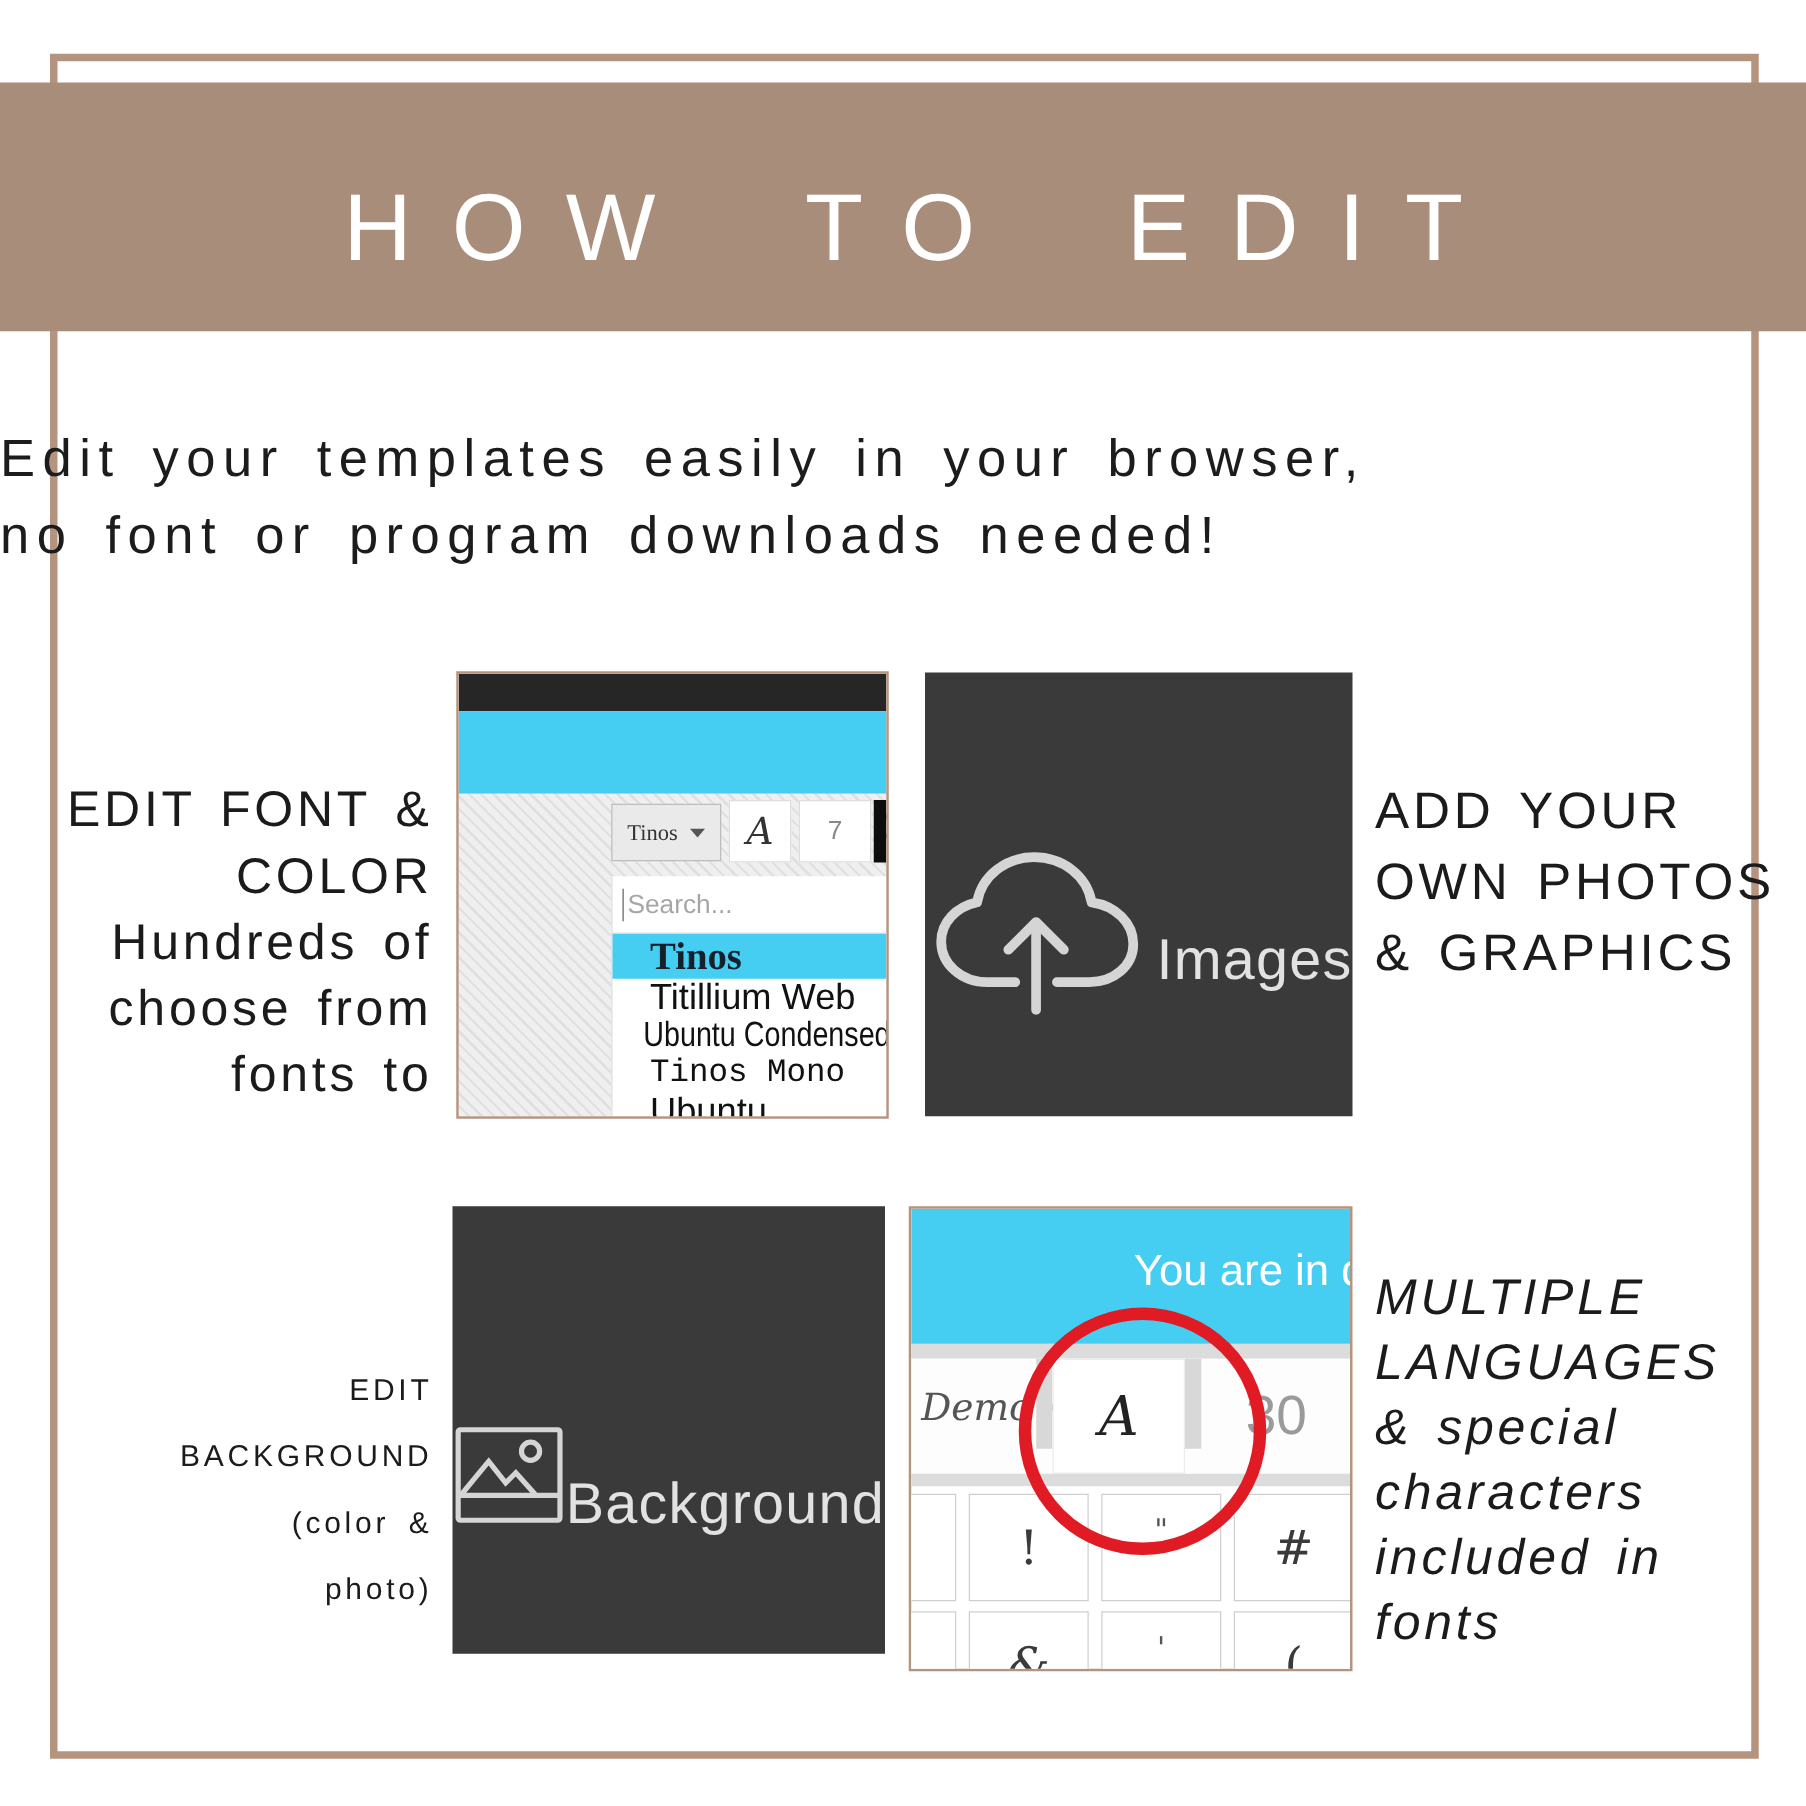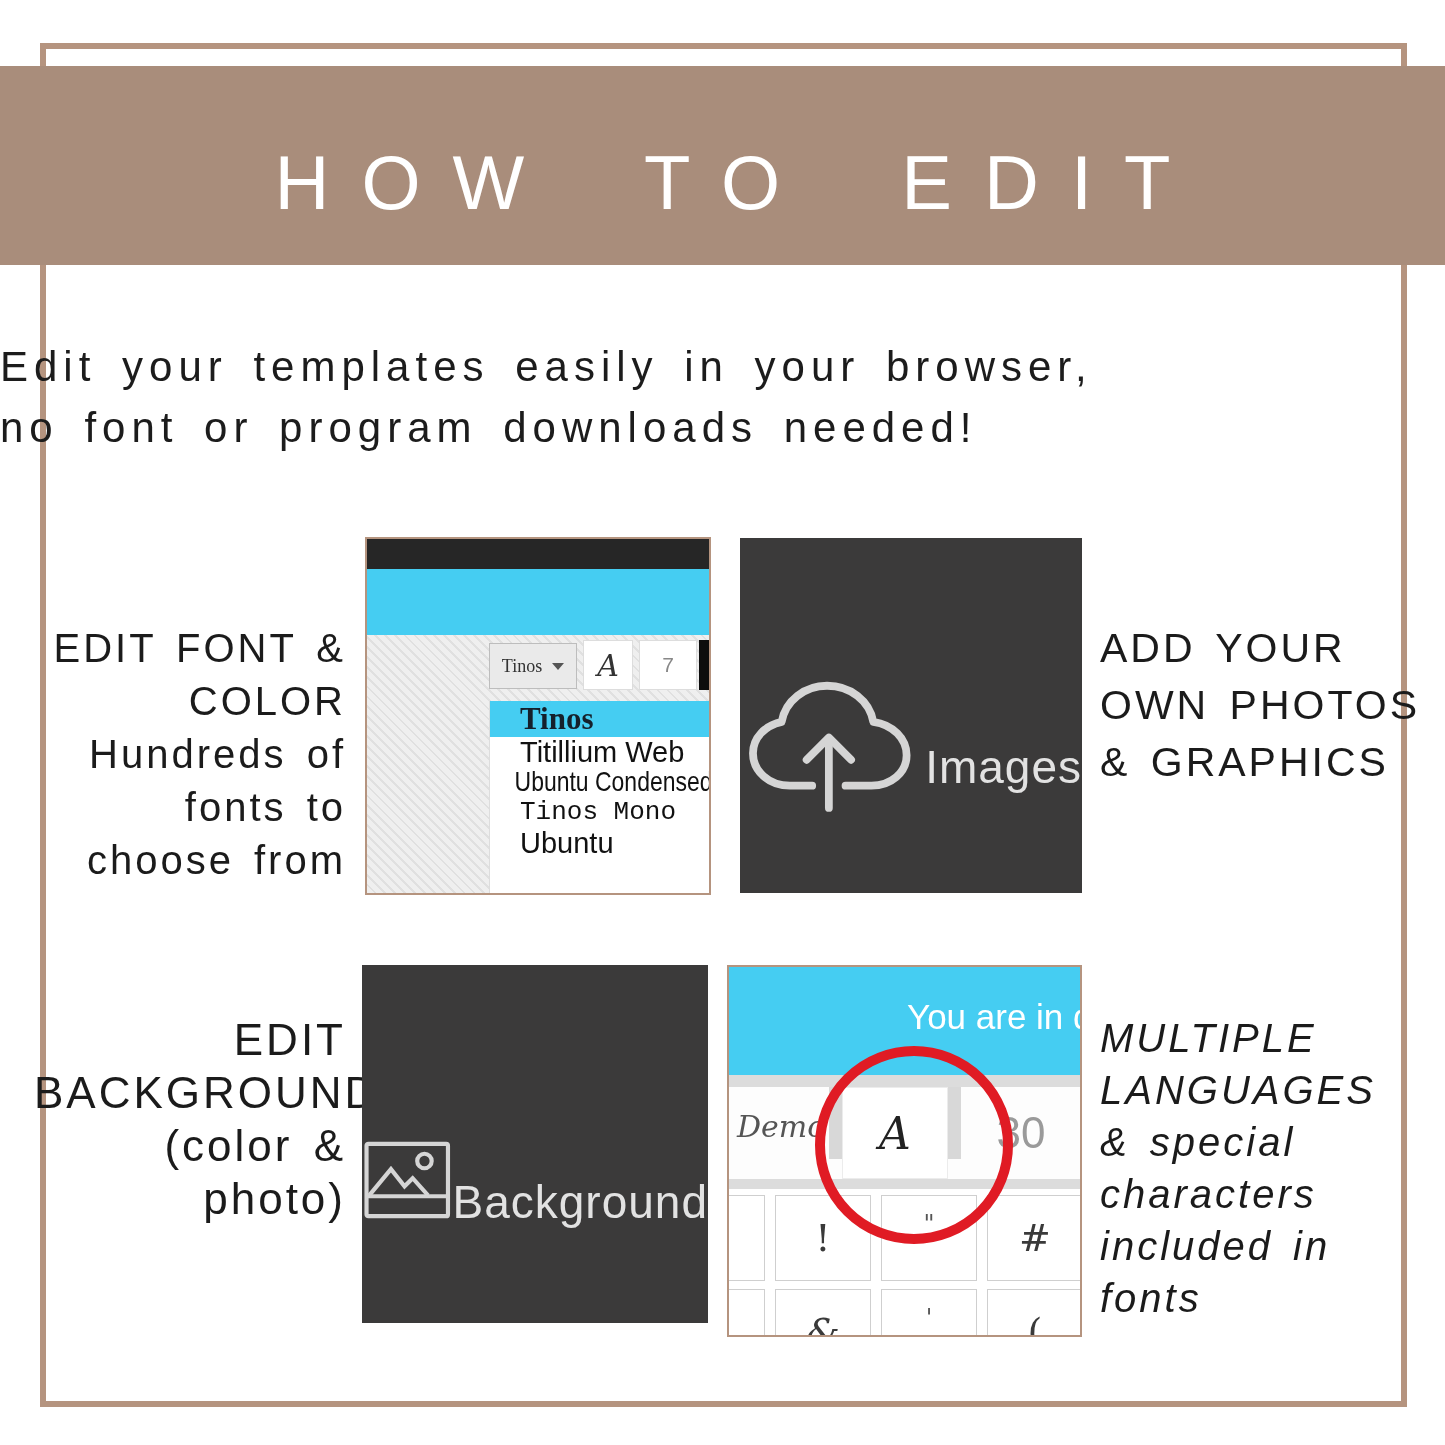--- a/index.html
+++ b/index.html
@@ -31,21 +31,21 @@
     position:absolute; left:0; top:336px; width:1445px; text-align:left;
     color:#1c1c1c; font-weight:300; font-size:42px; line-height:61px;
     letter-spacing:6px; word-spacing:8px;
   }
 
   
   .cap { position:absolute; color:#1b1b1b; font-weight:300; letter-spacing:3px; word-spacing:6px; }
   .cap div { white-space:nowrap; }
   .cap-font       { left:34px;  top:622px;  width:312px; text-align:right; font-size:40px; line-height:53px; }
   .cap-images     { left:1100px; top:620px;  width:335px; text-align:left;  font-size:41px; line-height:57px; }
-  .cap-background { left:34px;  top:1013px; width:312px; text-align:right; font-size:44px; line-height:53px; }
+  .cap-background { left:34px;  top:1086px; width:312px; text-align:right; font-size:24px; line-height:53px; }
   .cap-languages  { left:1100px; top:1012px; width:335px; text-align:left;  font-size:40px; line-height:52px;font-style:italic; }
 
   
   .panel { position:absolute; overflow:hidden; }
   .panel-font {
     left:365px; top:537px; width:346px; height:358px;
     border:2px solid #b5947f; background:#fff;
   }
   .p1-topbar  { height:30px; background:#262626; }
   .p1-cyanbar { height:66px; background:#45cdf2; }
@@ -150,22 +150,22 @@
 
   <div class="intro">
     <div>Edit your templates easily in your browser,</div>
     <div>no font or program downloads needed!</div>
   </div>
 
   <div class="cap cap-font">
     <div>EDIT FONT &amp;</div>
     <div>COLOR</div>
     <div>Hundreds of</div>
+    <div>choose from</div>
     <div>fonts to</div>
-    <div>choose from</div>
   </div>
 
   <div class="cap cap-images">
     <div>ADD YOUR</div>
     <div>OWN PHOTOS</div>
     <div>&amp; GRAPHICS</div>
   </div>
 
   <div class="cap cap-background">
     <div>EDIT</div>
@@ -194,20 +194,24 @@
       <div class="a-box">
         <span class="script-glyph">A</span>
       </div>
       <div class="size-box">7</div>
       <div class="spinner">
         <span class="tri-up-s"></span>
         <span class="tri-down-s"></span>
       </div>
       <div class="black-strip"></div>
       <div class="dropdown">
+        <div class="search">
+          <span class="caret"></span>
+          <span>Search...</span>
+        </div>
         <div class="fitem selected">Tinos</div>
         <div class="fitem f-sans">Titillium Web</div>
         <div class="fitem f-cond">Ubuntu Condensed</div>
         <div class="fitem f-mono">Tinos Mono</div>
         <div class="fitem f-sans">Ubuntu</div>
       </div>
     </div>
   </div>
 
   <div class="panel tile tile-images">

